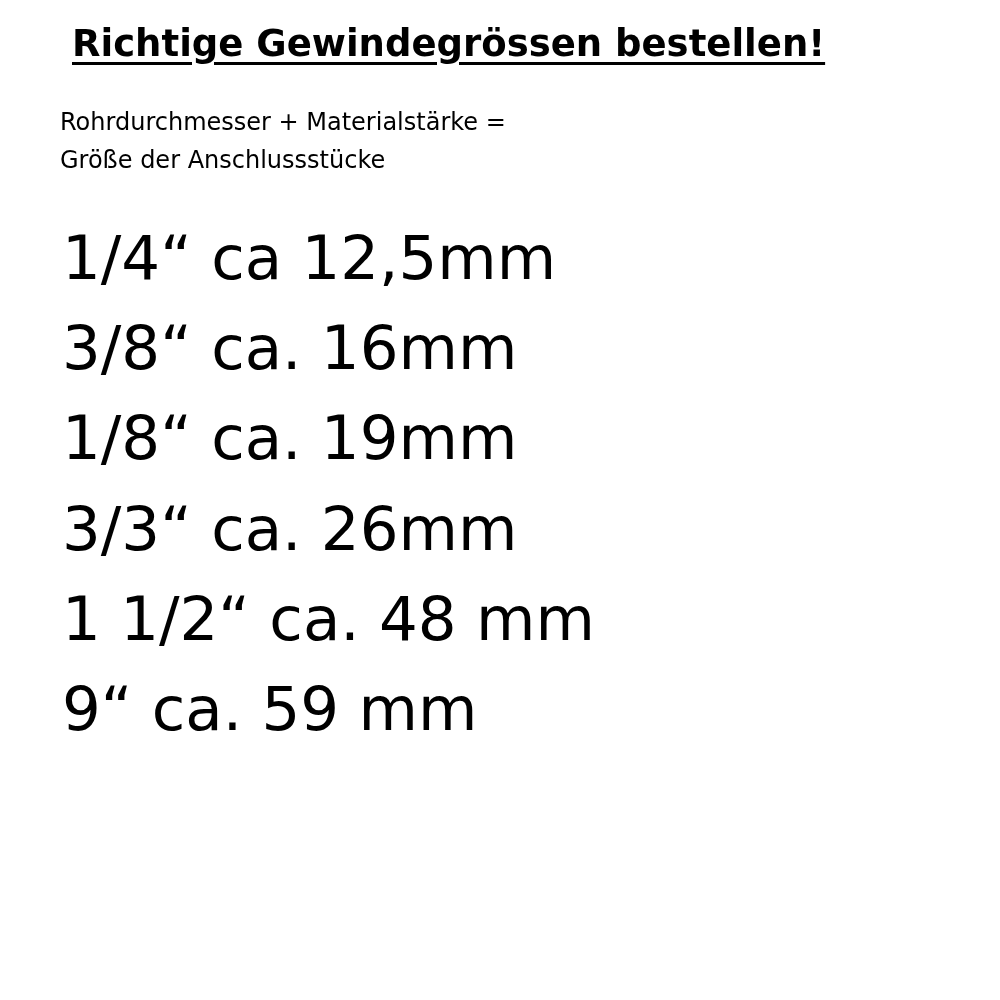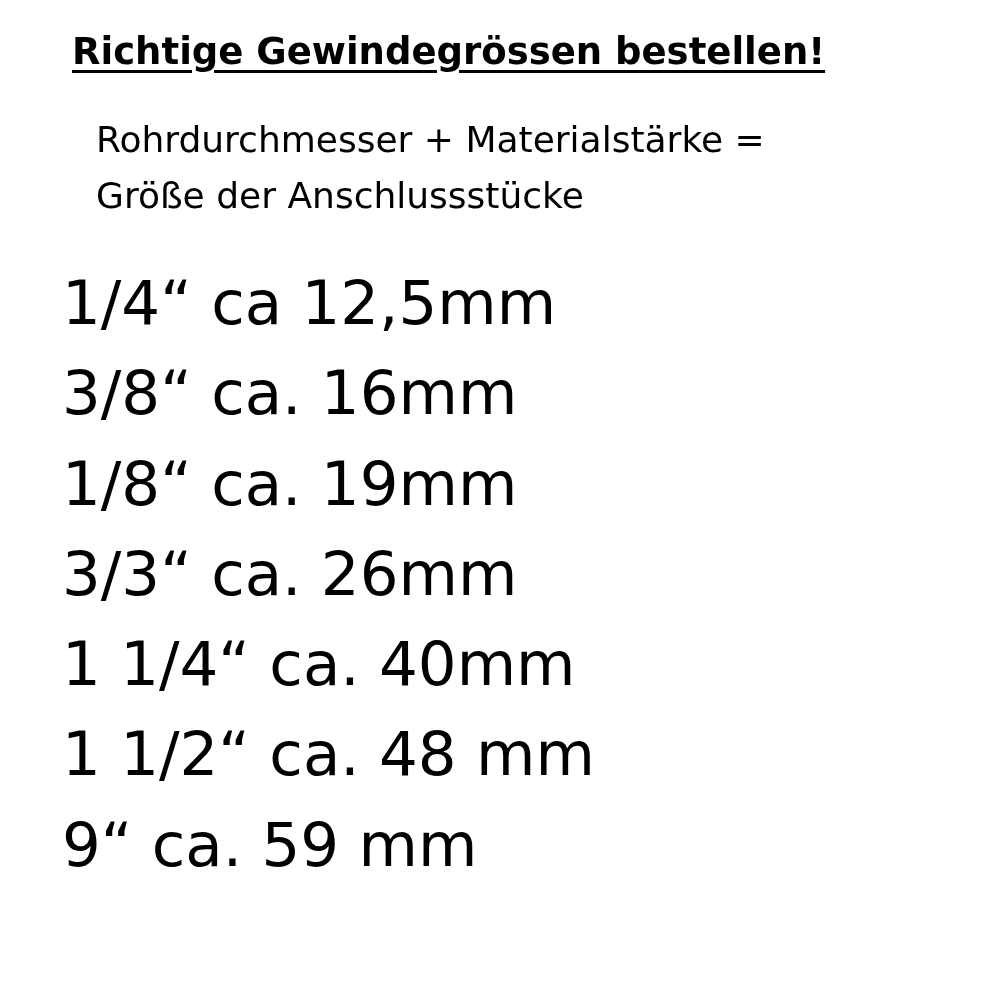--- a/index.html
+++ b/index.html
@@ -12,36 +12,36 @@
     height: 1000px;
     font-family: "DejaVu Sans", sans-serif;
     color: #000000;
     overflow: hidden;
   }
   .page {
     position: relative;
     width: 1000px;
     height: 776px;
     box-sizing: border-box;
-    padding: 20px 0 0 0;
+    padding: 12px 0 0 0;
   }
   .headline {
     font-size: 37px;
     font-weight: 700;
     line-height: 1.2;
     text-decoration: underline;
     text-underline-offset: 6px;
     margin: 10px 0 0 72px;
     letter-spacing: 0px;
   }
   .intro {
-    font-size: 36px;
+    font-size: 24px;
     font-weight: 400;
     line-height: 1.55;
-    margin: 38px 0 0 96px;
+    margin: 38px 0 0 60px;
     width: 880px;
   }
   .intro .line {
     display: block;
     white-space: pre;
   }
   .sizes {
     margin: 34px 0 0 62px;
   }
   .size-row {
@@ -61,18 +61,17 @@
   <div class="intro">
     <span class="line">Rohrdurchmesser + Materialstärke =</span>
     <span class="line">Größe der Anschlussstücke</span>
   </div>
 
   <div class="sizes">
     <div class="size-row">1/4“ ca 12,5mm</div>
     <div class="size-row">3/8“ ca. 16mm</div>
     <div class="size-row">1/8“ ca. 19mm</div>
     <div class="size-row">3/3“ ca. 26mm</div>
-    <div class="size-row">1 1/4“ ca. 40mm</div>
     <div class="size-row">1 1/2“ ca. 48 mm</div>
     <div class="size-row">9“ ca. 59 mm</div>
   </div>
 
 </div>
 
 </body></html>

